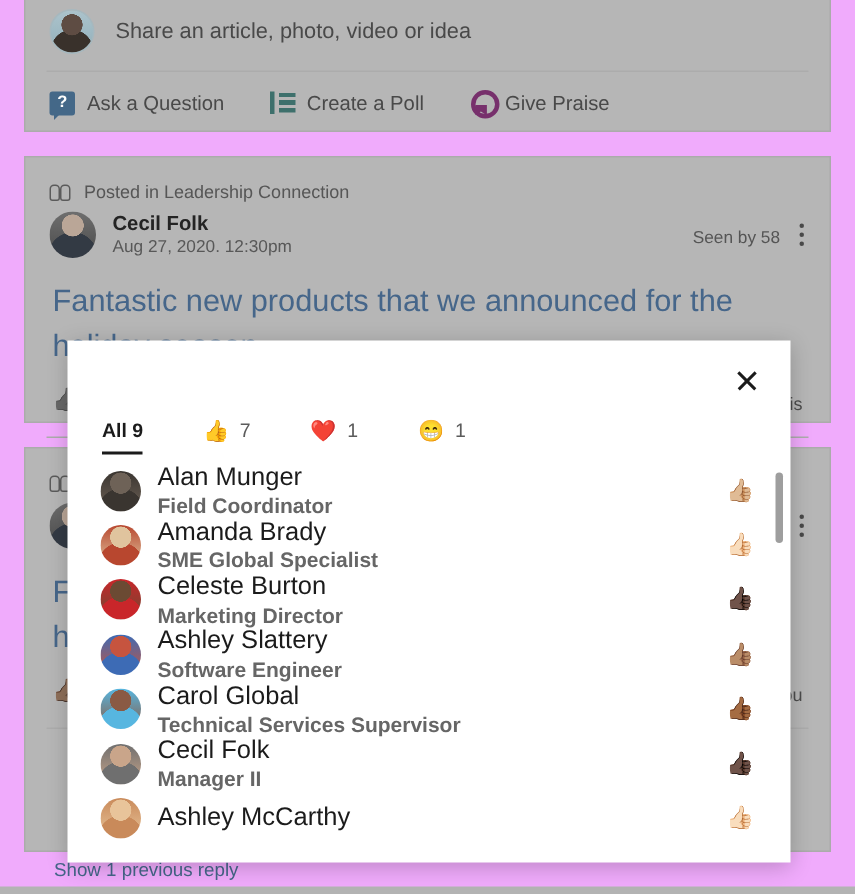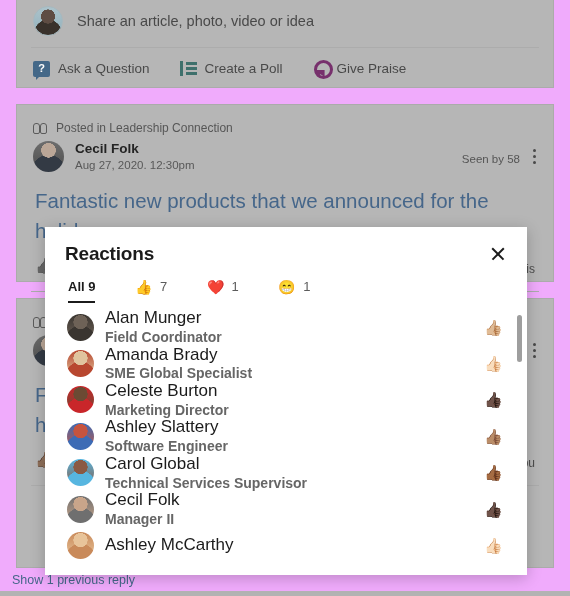--- a/index.html
+++ b/index.html
@@ -290,21 +290,21 @@
     content: "\1F44D\1F3FE";
     position: absolute;
     left: 0; top: -3px;
     font-size: 15px;
   }
 
   .you-label { margin-left: auto; font-size: 12px; color: #4d4d4d; }
 
   .show-prev {
     position: absolute;
-    left: 12px;
+    left: 36px;
     top: 573px;
     font-size: 12.5px;
     color: #2f6bac;
     cursor: pointer;
   }
 
   
   .modal {
     position: absolute;
     left: 45px;
@@ -513,21 +513,20 @@
       </div>
       <div class="foot-divider"></div>
     </div>
 
     <div class="show-prev">Show 1 previous reply</div>
   </div>
 
   <div class="modal">
 
     <div class="modal-head">
-      <div class="modal-title">Reactions</div>
       <div class="close-btn"></div>
     </div>
 
     <div class="tabs">
       <div class="tab active">
         <span>All 9</span>
       </div>
       <div class="tab">
         <span class="tab-emoji">👍</span>
         <span>7</span>

